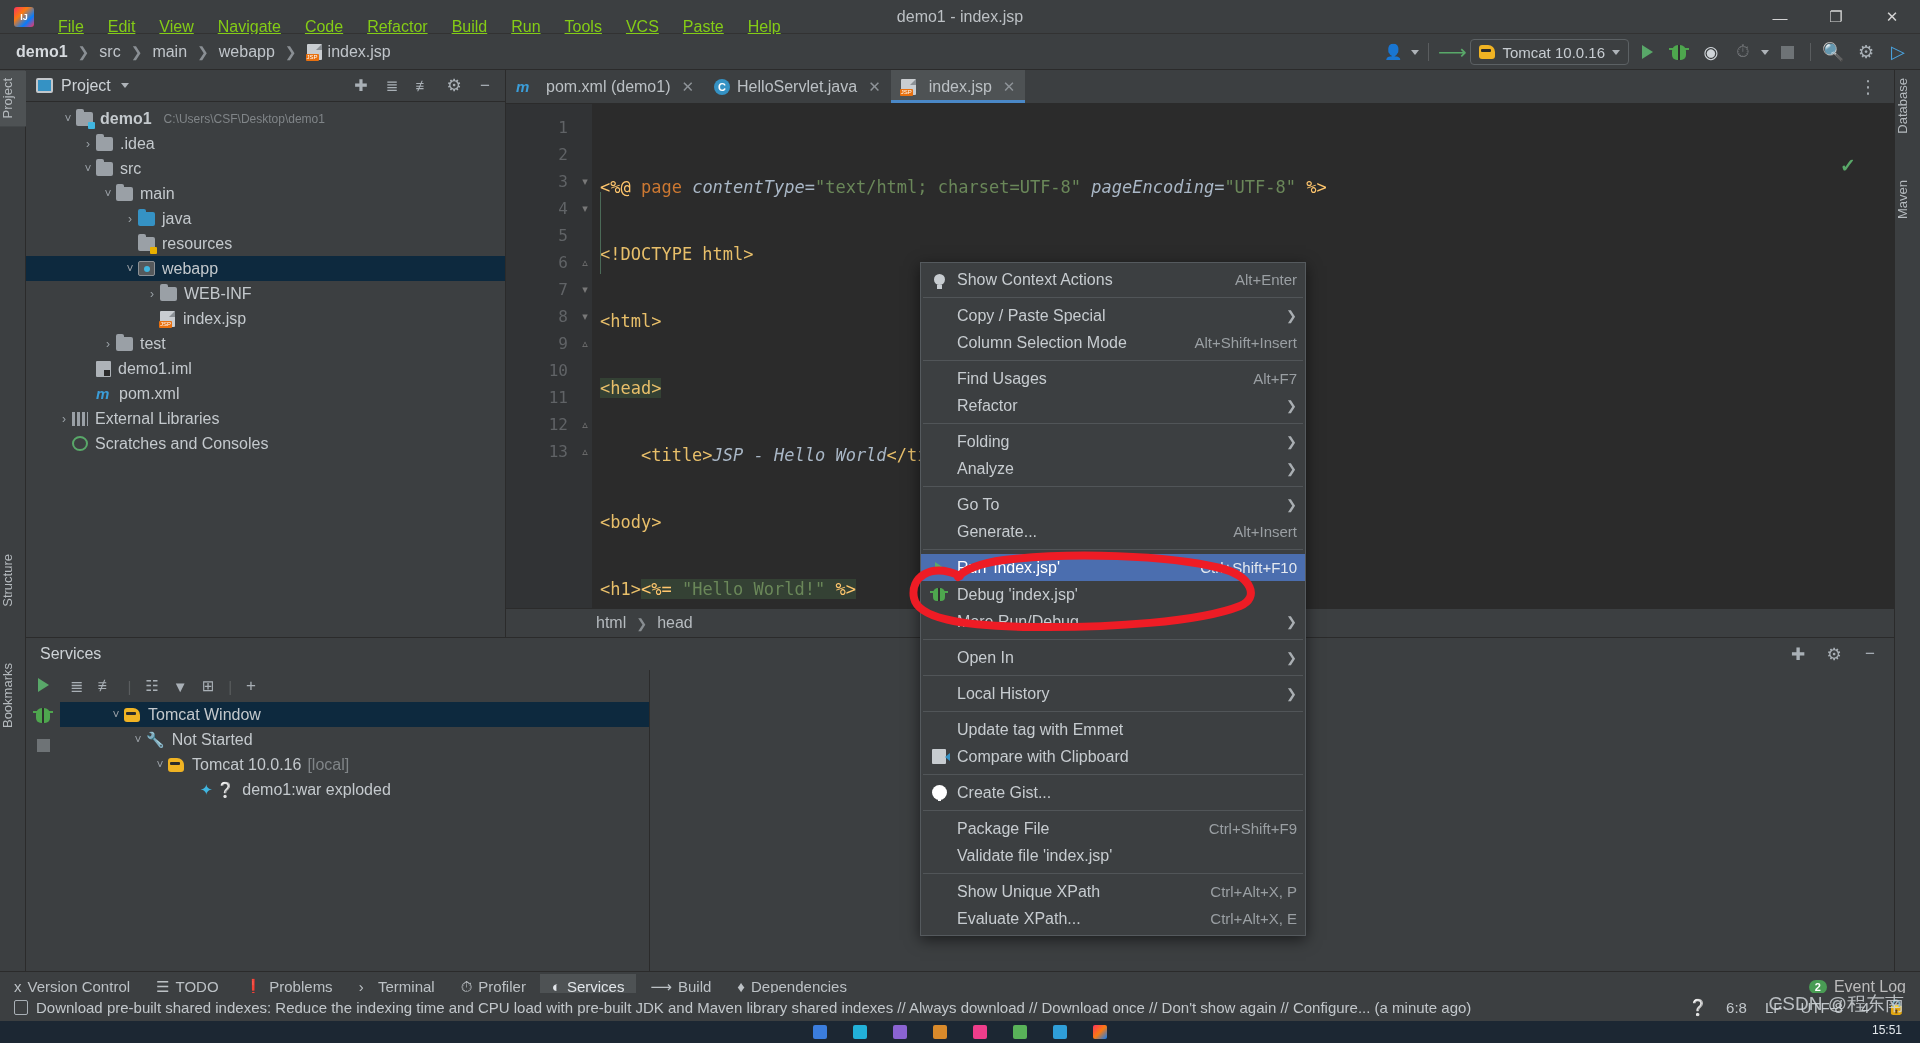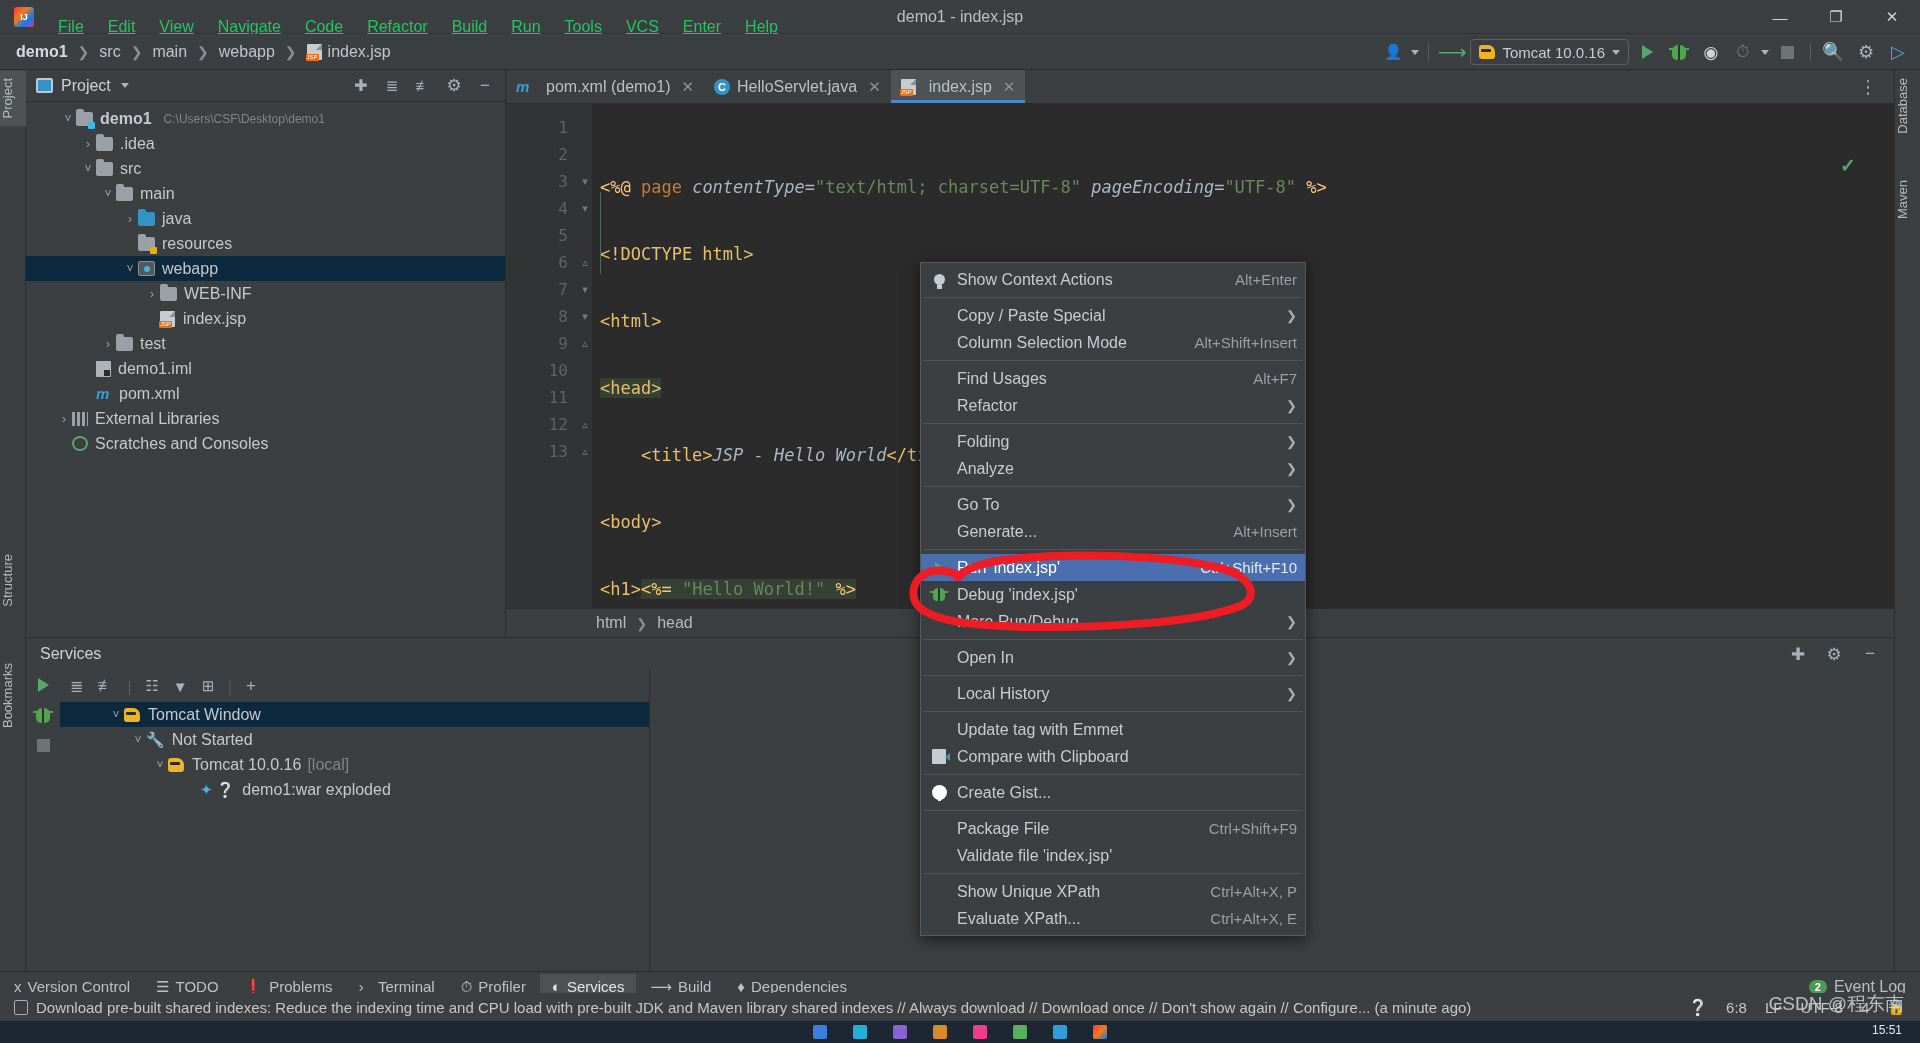--- a/index.html
+++ b/index.html
@@ -28,21 +28,21 @@
     border-radius: 3px; position: relative; overflow: hidden;
     background: linear-gradient(135deg,#fe315d 0%,#f97a12 35%,#087cfa 70%,#fe315d 100%);
   }
   .ij-logo::after{
     content:"IJ"; position:absolute; left:0; top:0; right:0; bottom:0;
     font-size:9px; font-weight:bold; color:#fff;
     display:flex; align-items:center; justify-content:center;
   }
   .menubar { display: flex; align-items: center; gap: 0px; }
   .menu-item {
-    padding: 4px 12px; font-size: 16px; color: #22c55e; cursor: default;
+    padding: 4px 12px; font-size: 16px; color: #84cc16; cursor: default;
     white-space: nowrap;
     margin-top: 20px;
   }
   .menu-item u { text-decoration: underline; }
   .win-title {
     position: absolute; left: 0; right: 0; text-align: center;
     font-size: 16px; color: #bcc0c4; pointer-events: none;
   }
   .win-btns {
     position: absolute; right: 0; top: 0; height: 34px; display: flex;
@@ -379,21 +379,21 @@
       <div class="menu-item"><u>File</u></div>
       <div class="menu-item"><u>Edit</u></div>
       <div class="menu-item"><u>View</u></div>
       <div class="menu-item"><u>Navigate</u></div>
       <div class="menu-item"><u>Code</u></div>
       <div class="menu-item"><u>Refactor</u></div>
       <div class="menu-item"><u>Build</u></div>
       <div class="menu-item"><u>Run</u></div>
       <div class="menu-item"><u>Tools</u></div>
       <div class="menu-item"><u>VCS</u></div>
-      <div class="menu-item"><u>Enter</u></div>
+      <div class="menu-item"><u>Paste</u></div>
       <div class="menu-item"><u>Help</u></div>
     </div>
     <div class="win-title">demo1 - index.jsp</div>
     <div class="win-btns">
       <div class="win-btn">—</div>
       <div class="win-btn">❐</div>
       <div class="win-btn close">✕</div>
     </div>
   </div>
 

